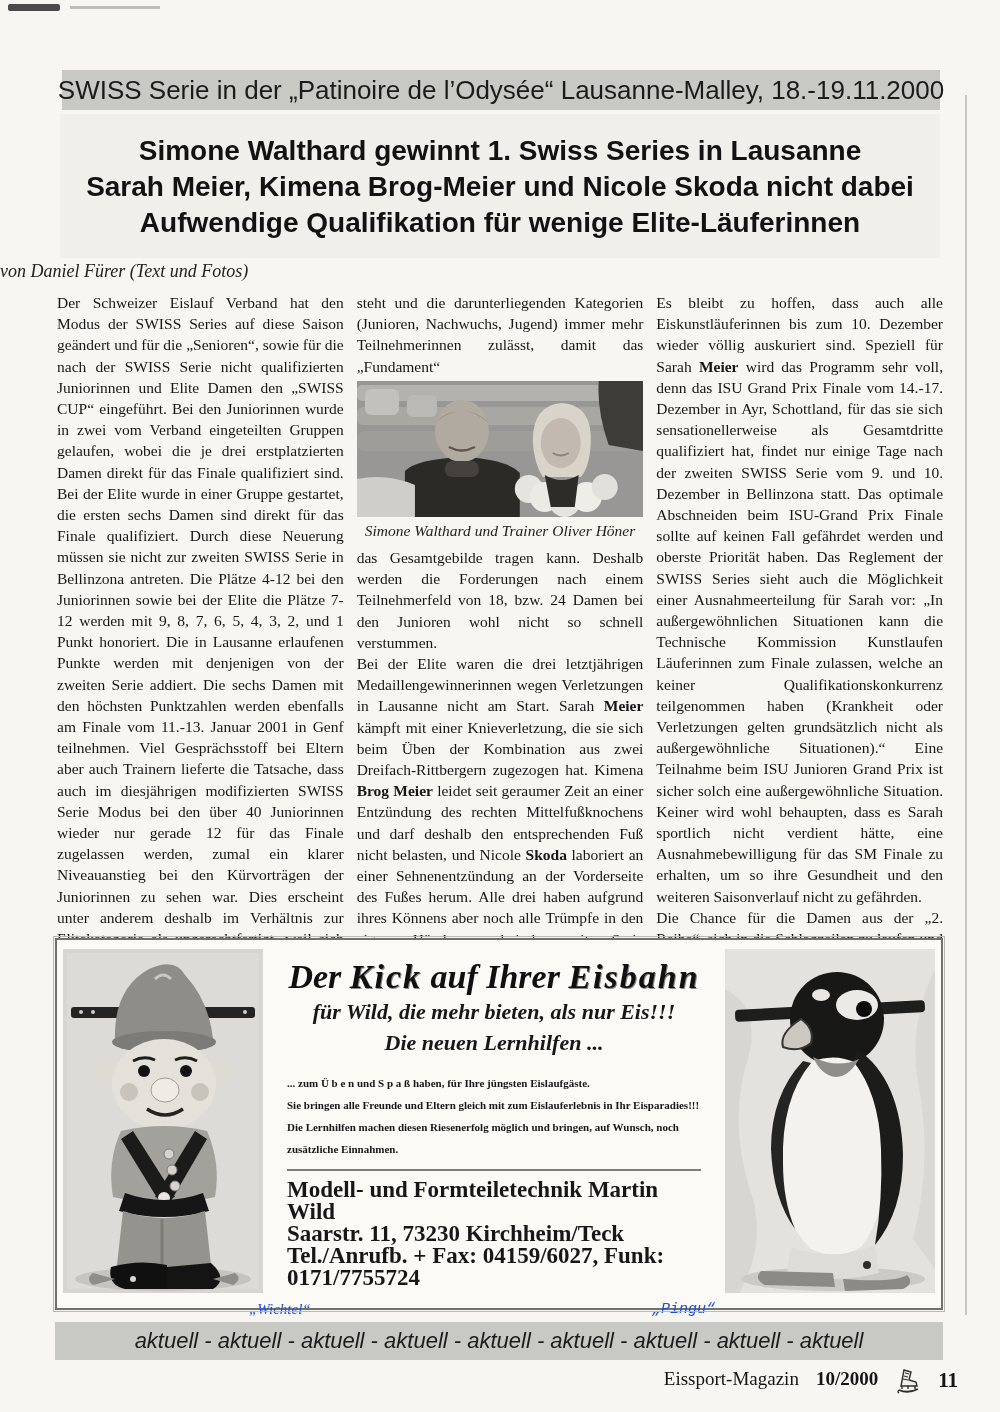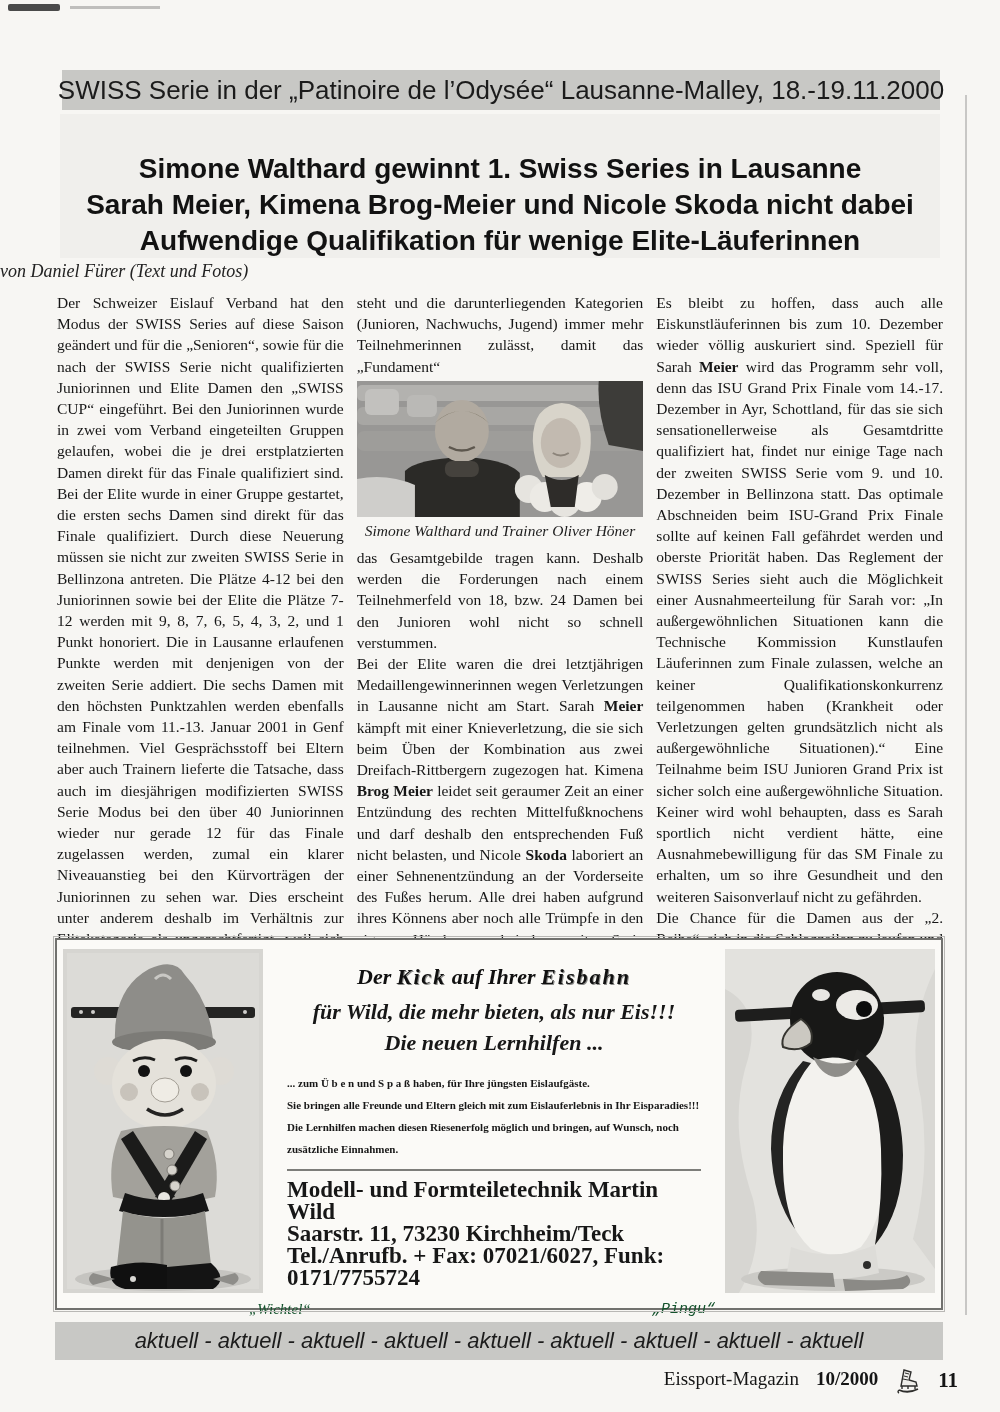--- a/index.html
+++ b/index.html
@@ -8,21 +8,21 @@
   
   .edge-line{position:absolute;right:33px;top:95px;width:2px;height:1220px;background:#b4b3b0;opacity:.7;}
   .smudge1{position:absolute;left:8px;top:4px;width:52px;height:7px;background:#2c2c2c;border-radius:2px;opacity:.85;}
   .smudge2{position:absolute;left:70px;top:6px;width:90px;height:3px;background:#9a9a98;opacity:.6;}
 
   .header-bar{position:absolute;left:62px;top:70px;width:878px;height:40px;background:#c8c8c5;
       display:flex;align-items:center;justify-content:center;
       font-family:"Liberation Sans",sans-serif;font-size:26px;color:#1b1b1b;white-space:nowrap;}
 
   .headline-block{position:absolute;left:60px;top:114px;width:880px;height:144px;background:#f0efec;
-      display:flex;flex-direction:column;justify-content:flex-end;gap:1px;}
+      display:flex;flex-direction:column;justify-content:center;gap:1px;}
   .headline-block h1{margin:0;text-align:center;font-family:"Liberation Sans",sans-serif;
       font-size:28px;line-height:35px;font-weight:bold;color:#121212;}
 
   .byline{position:absolute;left:0;top:261px;width:100%;text-align:left;
       font-style:italic;font-size:18px;color:#222;}
 
   .columns{position:absolute;left:57px;top:292px;width:886px;height:646px;
       display:flex;gap:13px;}
   .col{flex:1;min-width:0;font-size:15.5px;line-height:21.2px;text-align:justify;color:#161616;}
   .col p{margin:0;}
@@ -37,29 +37,29 @@
   .continuation{display:inline-block;border-top:1px solid #555;padding-top:4px;
       font-style:italic;font-weight:bold;font-size:16px;}
 
   .ad-box{position:absolute;left:55px;top:938px;width:884px;height:368px;
       border:2px solid #71716e;outline:1px solid #b9b8b5;outline-offset:1px;
       background:#fbfaf7;display:flex;}
   .ad-fig{padding:9px 6px;}
   .ad-fig svg{display:block;}
   .ad-center{flex:1;min-width:0;padding:4px 8px;display:flex;flex-direction:column;}
   .ad-headline{margin:16px 0 0 0;text-align:center;font-style:italic;font-weight:bold;
-      font-size:22px;line-height:34px;color:#101010;}
+      font-size:34px;line-height:34px;color:#101010;}
   .ad-sub{margin:5px 0 0 0;text-align:center;font-style:italic;font-weight:bold;font-size:22px;line-height:26px;}
   .ad-body{margin:16px 10px 0 10px;font-weight:bold;font-size:11px;line-height:22px;}
   .ad-body p{margin:0;}
   .ad-divider{border:0;border-top:2px solid #7d7d7a;margin:9px 10px 8px 10px;}
   .ad-address{margin:0 10px;font-weight:bold;font-size:23px;line-height:22px;}
   .ad-address p{margin:0;}
   .ad-labels{margin:12px 0 0 0;display:flex;justify-content:space-between;
-      font-style:italic;font-size:15px;color:#14532d;}
+      font-style:italic;font-size:15px;color:#1d4ed8;}
   .ad-labels .lab-left{margin-left:-28px;}
   .ad-labels .lab-right{margin-right:-4px;font-family:Liberation Mono, monospace;}
 
   .aktuell-bar{position:absolute;left:55px;top:1322px;width:888px;height:38px;background:#c8c8c5;
       display:flex;align-items:center;justify-content:center;
       font-family:"Liberation Sans",sans-serif;font-style:italic;font-size:22px;color:#1c1c1c;white-space:nowrap;}
 
   .footer{position:absolute;right:42px;top:1368px;display:flex;align-items:flex-start;gap:17px;
       font-family:Liberation Serif, serif;font-size:19px;color:#151515;}
   .footer .bold{font-weight:bold;}
@@ -198,21 +198,21 @@
       <p class="ad-sub">Die neuen Lernhilfen ...</p>
       <div class="ad-body">
         <p>... zum Ü b e n und S p a ß haben, für Ihre jüngsten Eislaufgäste.</p>
         <p>Sie bringen alle Freunde und Eltern gleich mit zum Eislauferlebnis in Ihr Eisparadies!!!</p>
         <p>Die Lernhilfen machen diesen Riesenerfolg möglich und bringen, auf Wunsch, noch zusätzliche Einnahmen.</p>
       </div>
       <hr class="ad-divider">
       <div class="ad-address">
         <p>Modell- und Formteiletechnik Martin Wild</p>
         <p>Saarstr. 11, 73230 Kirchheim/Teck</p>
-        <p>Tel./Anrufb. + Fax: 07021/6027, Funk: 0171/7755724</p>
+        <p>Tel./Anrufb. + Fax: 04159/6027, Funk: 0171/7755724</p>
       </div>
       <div class="ad-labels">
         <span class="lab-left">„Wichtel“</span>
         <span class="lab-right">„Pingu“</span>
       </div>
     </div>
 
     <div class="ad-fig">
       <svg width="210" height="344" viewBox="0 0 210 344" role="img">
         <rect x="0" y="0" width="210" height="344" fill="#e3e2de"></rect>

